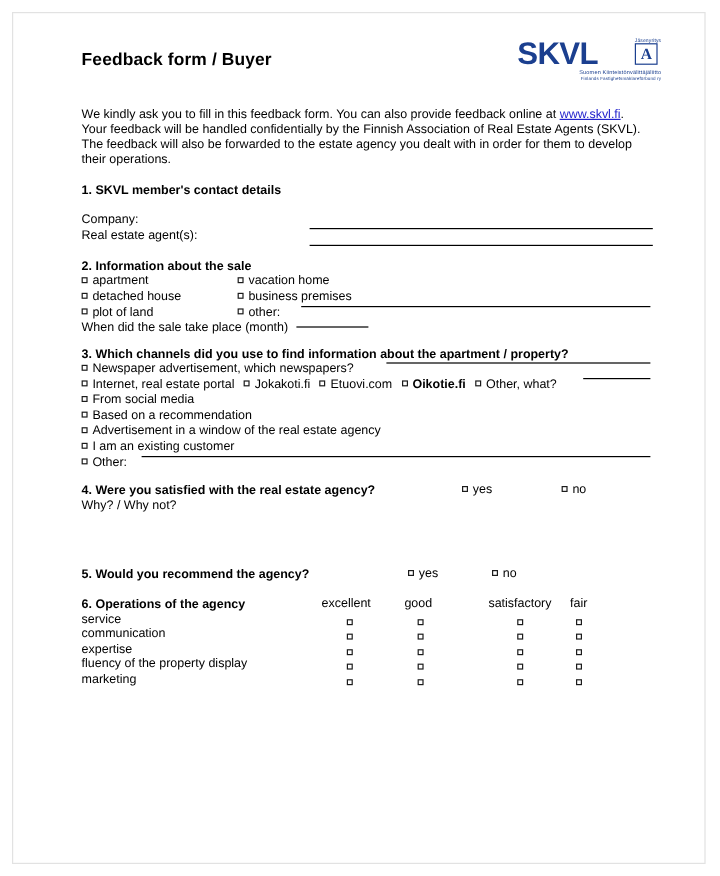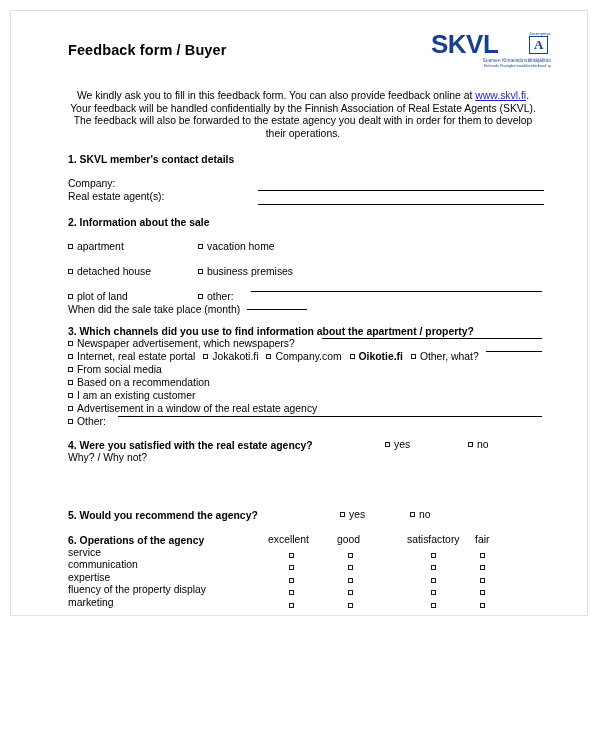--- a/index.html
+++ b/index.html
@@ -12,21 +12,21 @@
     height: 730px;
     font-family: "Liberation Sans", sans-serif;
     color: #000000;
     overflow: hidden;
   }
   .page {
     position: absolute;
     left: 10px;
     top: 10px;
     width: 578px;
-    height: 606px;
+    height: 710px;
     background: #ffffff;
     border: 1px solid #e2e2e2;
     box-sizing: border-box;
   }
   .inner {
     position: absolute;
     left: 54px;
     top: 18px;
     width: 482px;
   }
@@ -104,21 +104,20 @@
     white-space: nowrap;
   }
 
   
   .intro {
     margin-top: 9px;
     font-size: 10.4px;
     line-height: 12.6px;
     padding-left: 3px;
     width: 470px;
-    text-align: center;
   }
   .intro a {
     color: #2222cc;
     text-decoration: underline;
   }
 
   .sec-title {
     font-size: 10.4px;
     font-weight: bold;
     padding-left: 3px;
@@ -149,21 +148,21 @@
   }
 
   
   .s1-wrap { position: relative; margin-top: 11px; height: 30px; }
   .s1-labels { position: absolute; left: 3px; top: 0; font-size: 10.4px; line-height: 13px; }
   .s1-rules { position: absolute; left: 193px; top: 0; width: 286px; }
   .s1-rules div { border-bottom: 1.8px solid #000; height: 13px; }
 
   
   .s2 { margin-top: 9px; }
-  .s2-row { font-size: 10.4px; line-height: 12.6px; padding-left: 3px; position: relative; height: 12.6px; margin-top: 12px; }
+  .s2-row { font-size: 10.4px; line-height: 12.6px; padding-left: 3px; position: relative; height: 12.6px; }
   .s2-col2 { position: absolute; left: 133px; top: 0; }
   .s2-when { font-size: 10.4px; line-height: 13px; padding-left: 3px; }
 
   
   .s3 { margin-top: 9px; }
   .s3 .line-row { height: 13px; }
 
   
   .s4 { margin-top: 10px; position: relative; }
   .yn { position: absolute; font-size: 10.4px; }
@@ -248,37 +247,37 @@
       <div class="sec-title">3. Which channels did you use to find information about the apartment / property?</div>
 
       <div class="line-row">
         <span><span class="cb"></span><span>Newspaper advertisement, which newspapers?</span></span>
         <span class="rule" style="position:absolute;left:257px;top:0;width:220px;"></span>
       </div>
 
       <div class="line-row">
         <span><span class="cb"></span><span>Internet, real estate portal</span></span>
         <span style="margin-left:5px;"><span class="cb"></span><span>Jokakoti.fi</span></span>
-        <span style="margin-left:5px;"><span class="cb"></span><span>Company.com</span></span>
+        <span style="margin-left:5px;"><span class="cb"></span><span>Etuovi.com</span></span>
         <span style="margin-left:5px;font-weight:bold;"><span class="cb"></span><span>Oikotie.fi</span></span>
         <span style="margin-left:5px;"><span class="cb"></span><span>Other, what?</span></span>
         <span class="rule" style="position:absolute;left:421px;top:0;width:56px;"></span>
       </div>
 
       <div class="line-row">
         <span><span class="cb"></span><span>From social media</span></span>
       </div>
       <div class="line-row">
         <span><span class="cb"></span><span>Based on a recommendation</span></span>
       </div>
       <div class="line-row">
+        <span><span class="cb"></span><span>Advertisement in a window of the real estate agency</span></span>
+      </div>
+      <div class="line-row">
         <span><span class="cb"></span><span>I am an existing customer</span></span>
-      </div>
-      <div class="line-row">
-        <span><span class="cb"></span><span>Advertisement in a window of the real estate agency</span></span>
       </div>
       <div class="line-row">
         <span><span class="cb"></span><span>Other:</span></span>
         <span class="rule" style="position:absolute;left:53px;top:0;width:424px;"></span>
       </div>
     </div>
 
     <div class="s4">
       <div class="sec-title">4. Were you satisfied with the real estate agency?</div>
       <span class="yn" style="left:320px;top:0;"><span class="cb"></span><span>yes</span></span>

